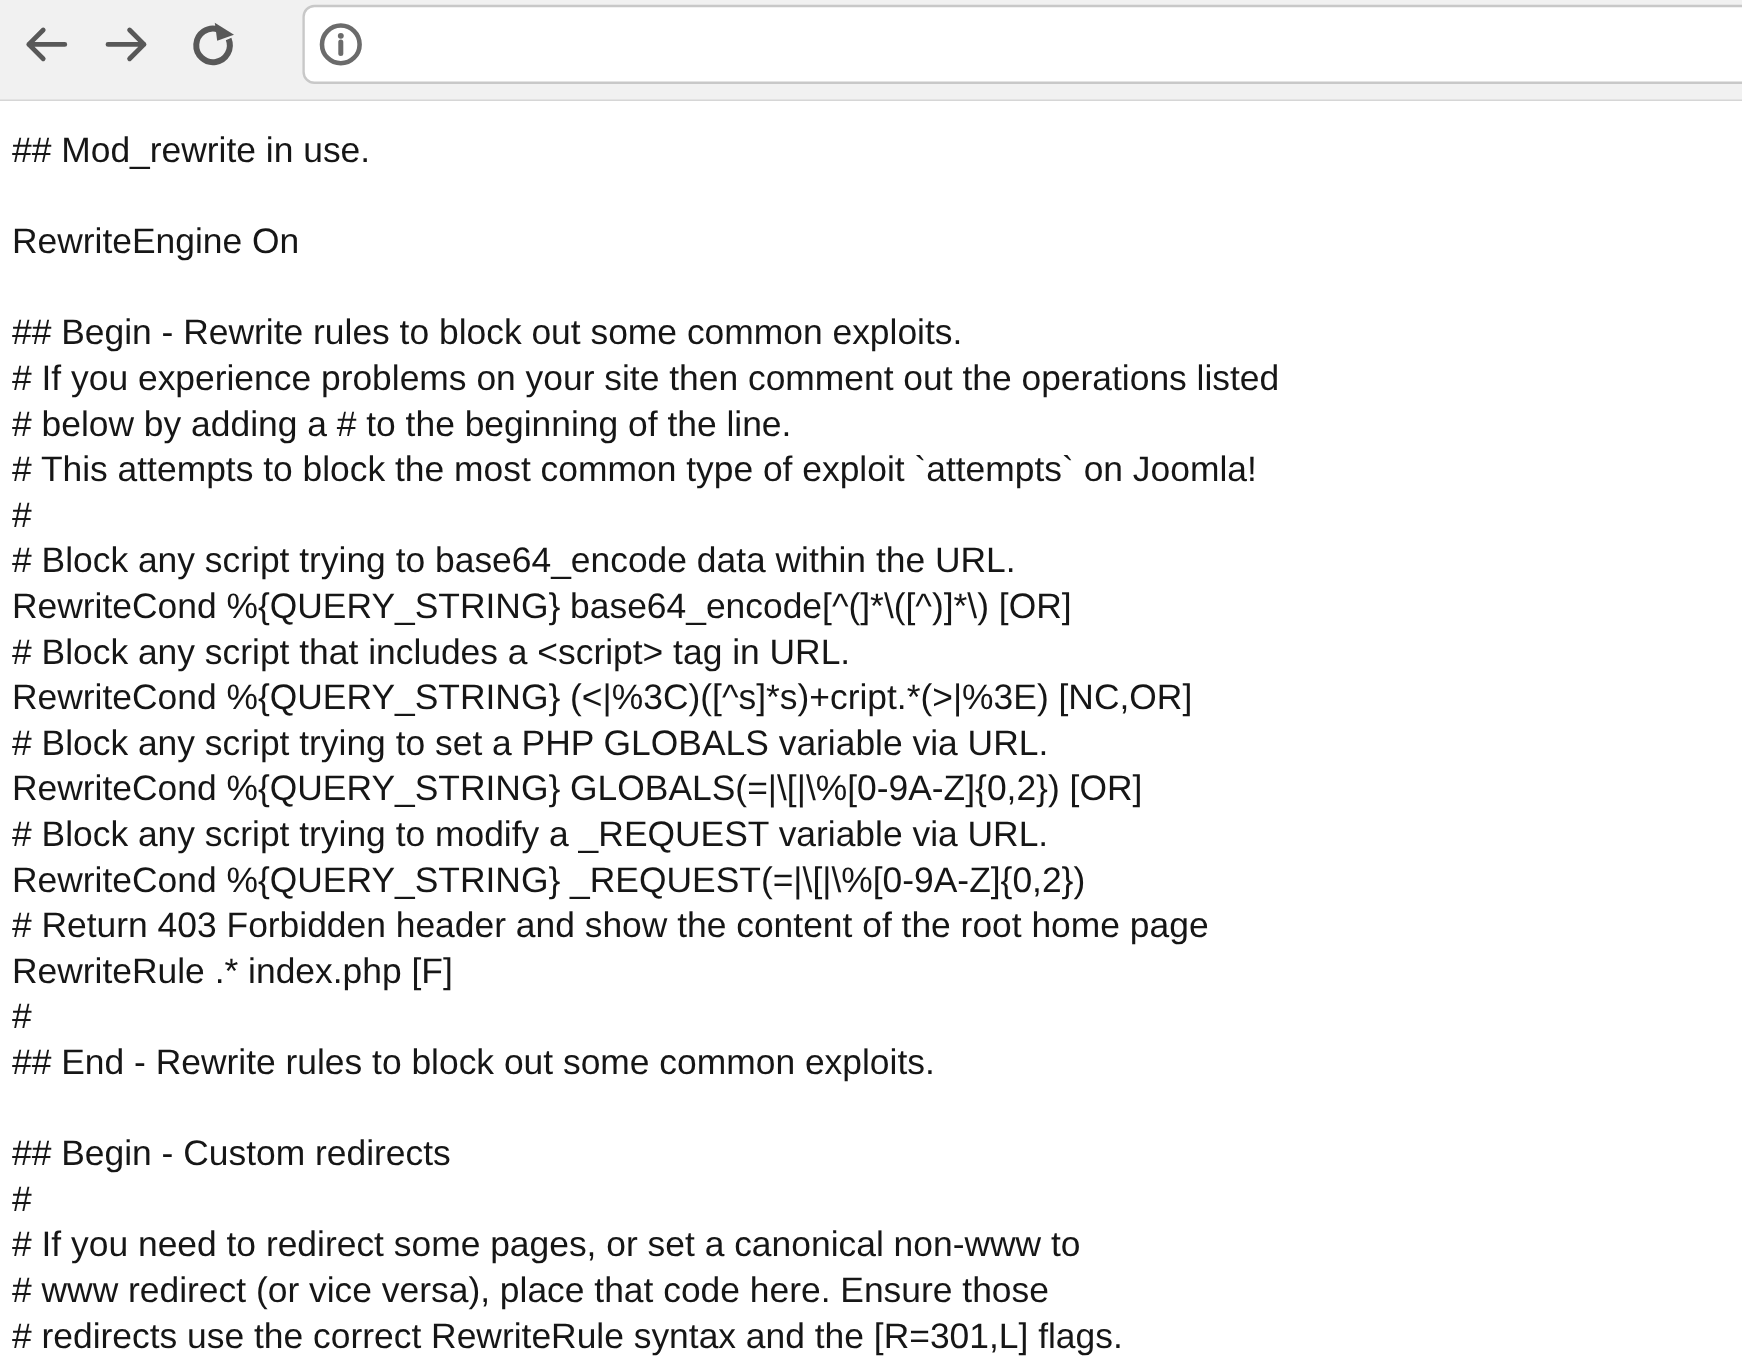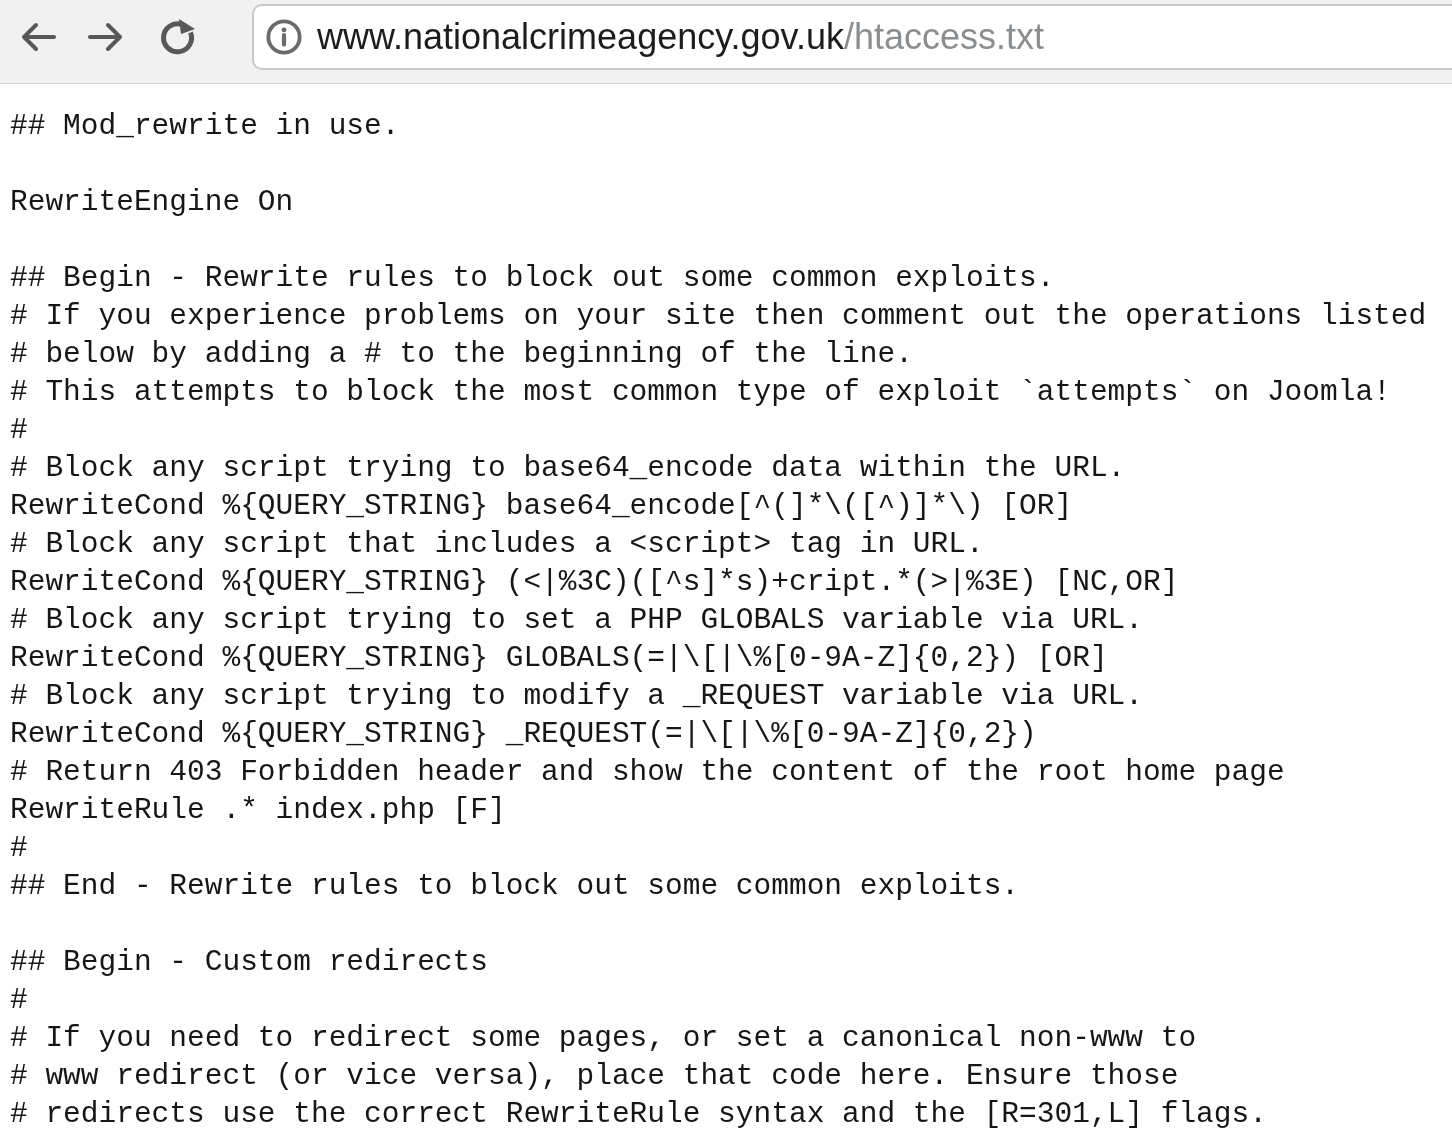--- a/index.html
+++ b/index.html
@@ -67,21 +67,21 @@
     line-height: 62px;
     white-space: nowrap;
     letter-spacing: 0;
   }
   .url .host { color: #1b1d1e; }
   .url .path { color: #8a8e91; }
   
   .content {
     margin: 0;
     padding: 23px 4px 0 10px;
-    font-family: Liberation Mono, monospace;
+    font-family: Liberation Sans, sans-serif;
     font-size: 29.5px;
     line-height: 38px;
     color: #161616;
     white-space: pre;
     overflow: hidden;
   }
 </style>
 </head>
 <body>
 
@@ -107,21 +107,20 @@
         <polygon points="22,2 38,12 24,17" fill="#585858"></polygon>
       </svg>
     </button>
 
     <div class="addr-bar">
       <svg class="info-icon" width="38" height="38" viewBox="0 0 40 40">
         <circle cx="20" cy="20" r="16.5" fill="none" stroke="#6b6b6b" stroke-width="4"></circle>
         <circle cx="20" cy="12.5" r="2.6" fill="#6b6b6b"></circle>
         <path d="M20 18 V28" fill="none" stroke="#6b6b6b" stroke-width="4.4" stroke-linecap="round"></path>
       </svg>
-      <div class="url"><span class="host">www.nationalcrimeagency.gov.uk</span><span class="path">/htaccess.txt</span></div>
     </div>
 
   </div>
 
   <pre class="content">## Mod_rewrite in use.
 
 RewriteEngine On
 
 ## Begin - Rewrite rules to block out some common exploits.
 # If you experience problems on your site then comment out the operations listed

